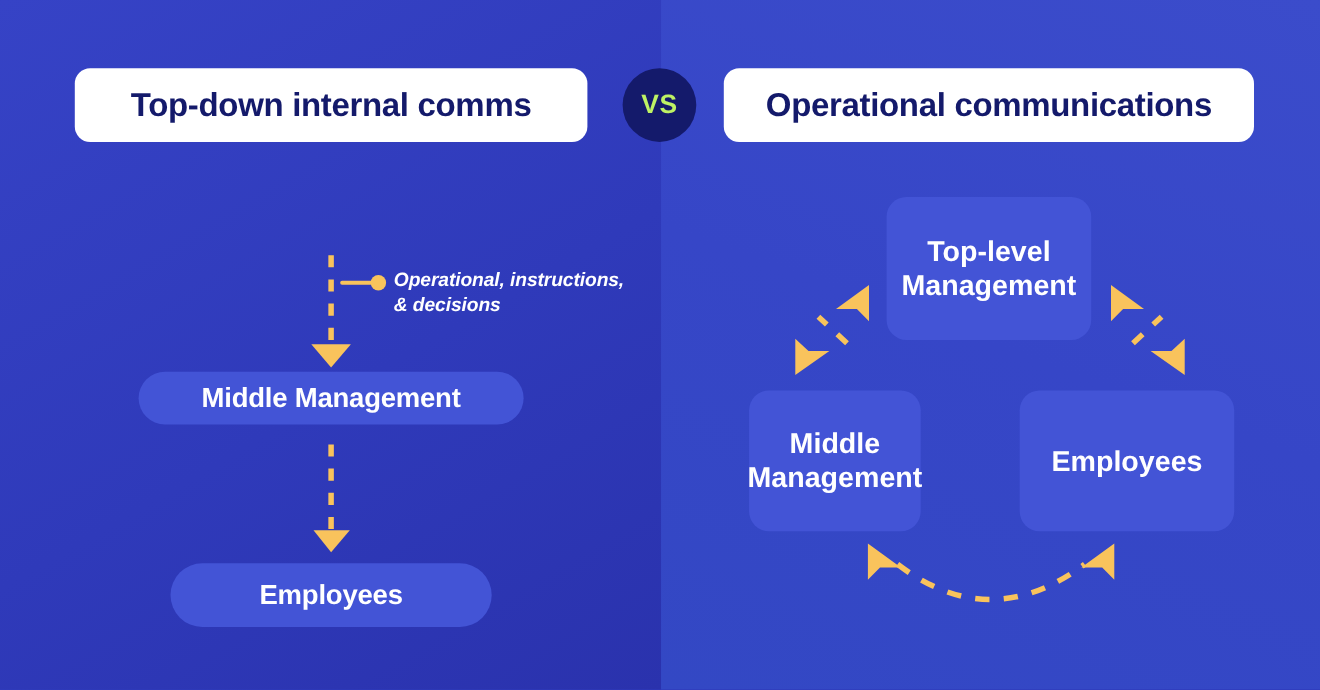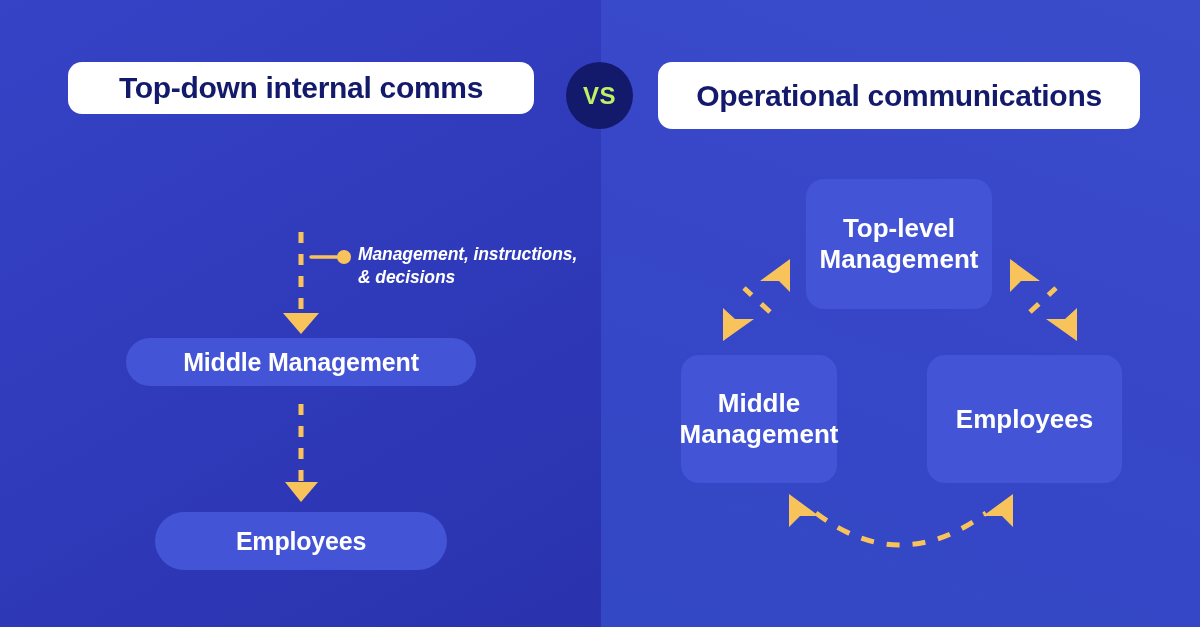--- a/index.html
+++ b/index.html
@@ -44,21 +44,21 @@
     justify-content: center;
     color: #141a6b;
     font-weight: bold;
     letter-spacing: -0.3px;
     box-sizing: border-box;
   }
   #header-left {
     left: 68px;
     top: 62px;
     width: 466px;
-    height: 52px;
+    height: 67px;
     font-size: 30px;
     text-align: right;
   }
   #header-right {
     left: 658px;
     top: 62px;
     width: 482px;
     height: 67px;
     font-size: 30px;
   }
@@ -182,21 +182,21 @@
       <span>Middle</span><br>
       <span>Management</span>
     </span>
   </div>
 
   <div class="rbox" id="node-employees-right">
     <span>Employees</span>
   </div>
 
   <div class="annot-text">
-    <span>Management, instructions,</span><br>
+    <span>Operational, instructions,</span><br>
     <span>&amp; decisions</span>
   </div>
 
   <svg class="overlay" viewBox="0 0 1200 627">
     <defs>
       <style>
         .ydash { stroke: #f9c35c; stroke-width: 5; fill: none; stroke-linecap: butt; }
         .ysolid { stroke: #f9c35c; stroke-width: 3.5; fill: none; stroke-linecap: round; }
         .yfill { fill: #f9c35c; }
       </style>

